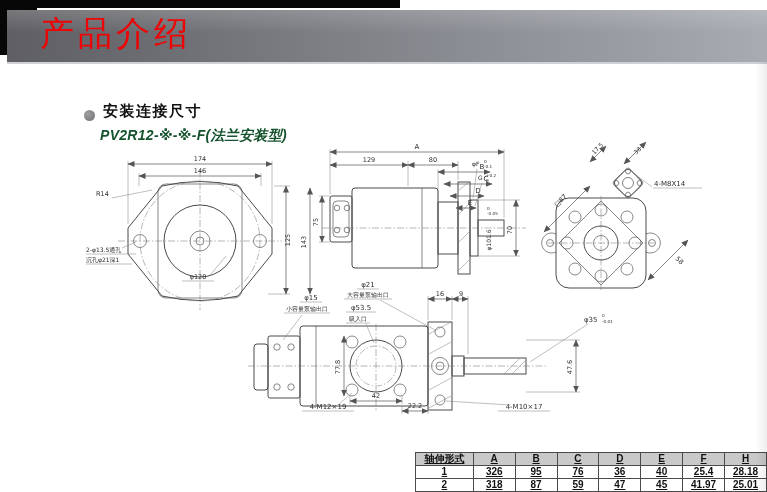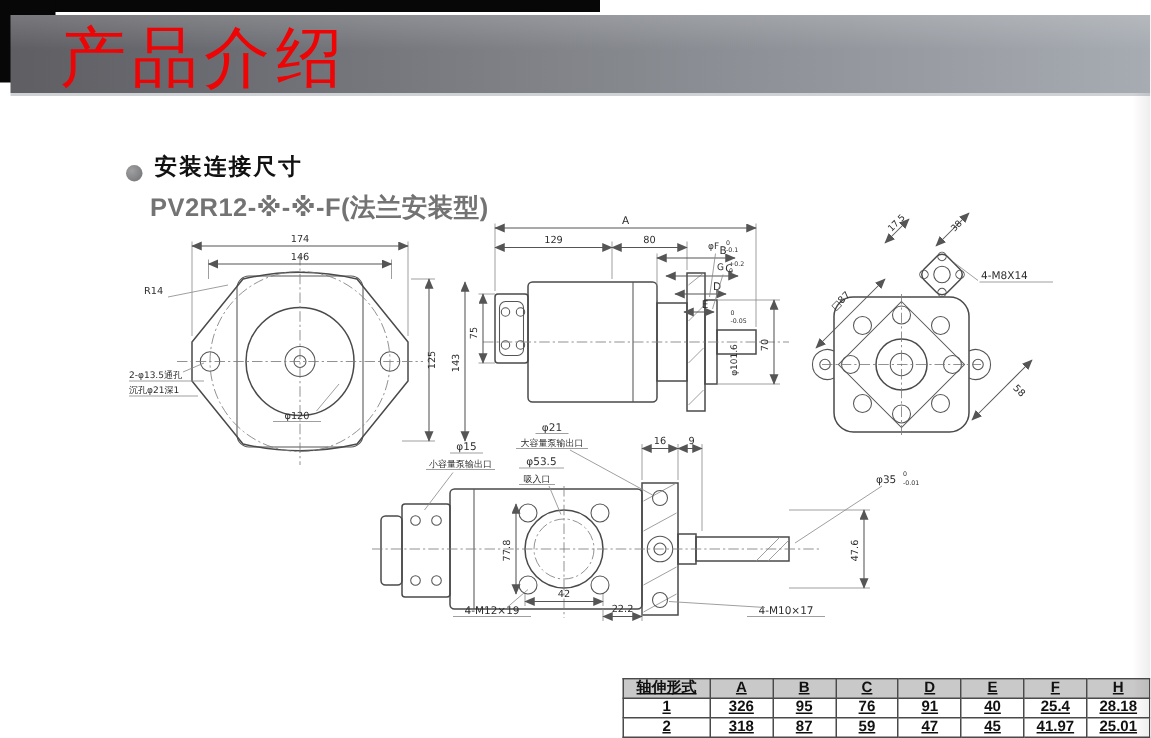--- a/index.html
+++ b/index.html
@@ -6,26 +6,26 @@
   .page{position:relative;width:767px;height:492px;background:#ffffff;overflow:hidden;
         font-family:"Liberation Sans","DejaVu Sans",sans-serif;}
   .top-strip{position:absolute;left:0;top:0;width:400px;height:8px;background:#070707;}
   .corner-block{position:absolute;left:0;top:0;width:37px;height:55px;background:#070707;}
   .banner{position:absolute;left:7px;top:10px;width:760px;height:52px;
           background:linear-gradient(to right,#5e5e63,#a7acb2);
           border-bottom:2px solid #cfd2d5;}
   .banner::after{content:"";position:absolute;left:0;top:0;right:0;height:45%;
           background:linear-gradient(to bottom,rgba(255,255,255,0.16),rgba(255,255,255,0));}
   .banner-title{position:absolute;left:33px;top:5px;font-family:"Liberation Serif","DejaVu Serif",serif;
-          font-size:44px;line-height:1.1;color:#ee0404;letter-spacing:4px;font-weight:400;z-index:2;}
+          font-size:34px;line-height:1.1;color:#ee0404;letter-spacing:4px;font-weight:400;z-index:2;}
   .section-head{position:absolute;left:84px;top:102px;display:flex;align-items:flex-end;gap:8px;}
   .bullet{width:11px;height:11px;border-radius:50%;
           background:radial-gradient(circle at 35% 35%,#a0a0a2,#6e6f72);}
   .section-title{font-size:15px;font-weight:700;color:#111;letter-spacing:1.5px;}
-  .model-label{position:absolute;left:100px;top:127px;font-size:17px;font-weight:700;color:#737373;letter-spacing:0.3px;}
+  .model-label{position:absolute;left:100px;top:127px;font-size:14px;font-weight:700;color:#14532d;letter-spacing:0.3px;font-style:italic;}
   svg.drawing{position:absolute;left:78px;top:138px;}
   
   .part{stroke:#4a4a4a;stroke-width:1;fill:none;}
   .part2{stroke:#555;stroke-width:0.7;fill:none;}
   .ext{stroke:#8a8a8a;stroke-width:0.55;fill:none;}
   .dim{stroke:#555;stroke-width:0.7;fill:none;}
   .cl{stroke:#7b7b7b;stroke-width:0.55;fill:none;stroke-dasharray:7 2 1.5 2;}
   text{fill:#2d2d2d;font-family:"DejaVu Sans","Liberation Sans",sans-serif;}
   .t7{font-size:7px;} .t65{font-size:6.5px;} .t6{font-size:6px;} .t4{font-size:4.2px;}
   .mid{text-anchor:middle;}
@@ -286,21 +286,21 @@
       <th class="c">D</th>
       <th class="c">E</th>
       <th class="c">F</th>
       <th class="c">H</th>
     </tr>
     <tr>
       <td>1</td>
       <td>326</td>
       <td>95</td>
       <td>76</td>
-      <td>91</td>
+      <td>36</td>
       <td>40</td>
       <td>25.4</td>
       <td>28.18</td>
     </tr>
     <tr>
       <td>2</td>
       <td>318</td>
       <td>87</td>
       <td>59</td>
       <td>47</td>

